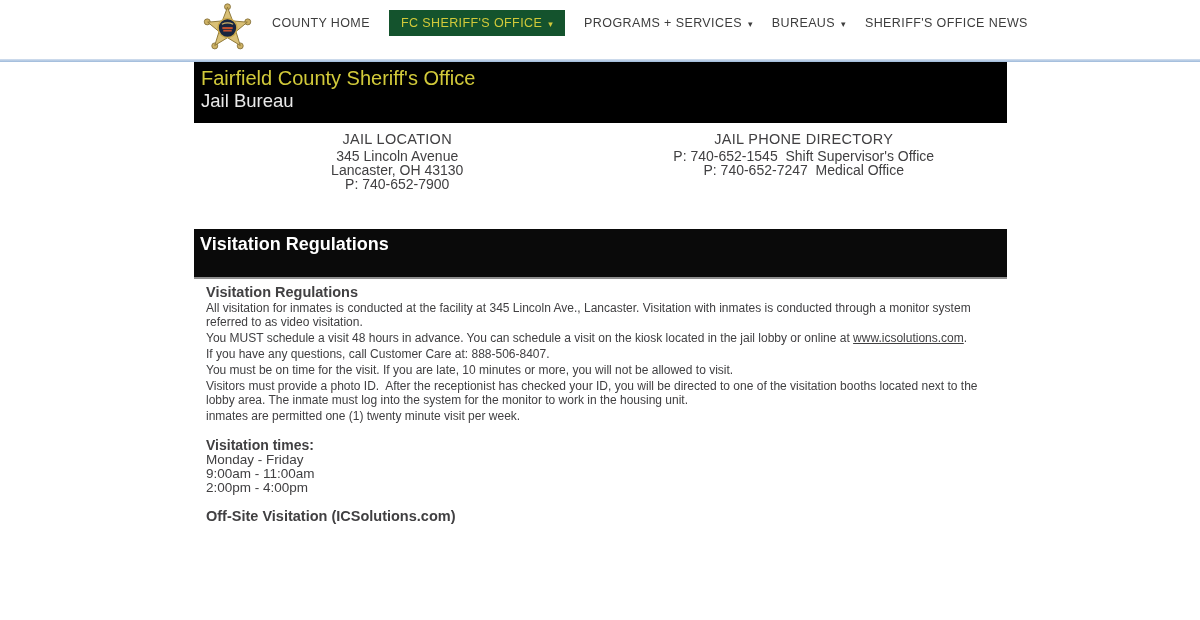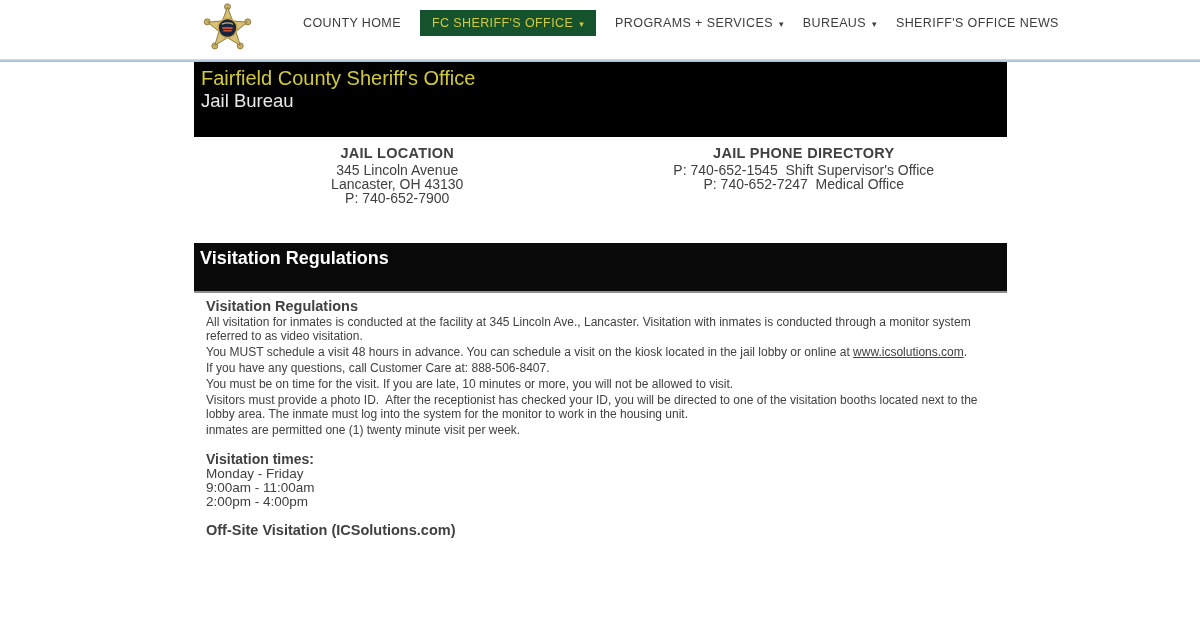--- a/index.html
+++ b/index.html
@@ -3,39 +3,39 @@
 <meta charset="utf-8">
 <style>
   * { margin: 0; padding: 0; box-sizing: border-box; }
   html, body { width: 1200px; height: 620px; overflow: hidden; background: #ffffff;
     font-family: "Liberation Sans", sans-serif; }
 
   
   .topnav { position: relative; height: 59px; background: #ffffff; }
   .logo-wrap { position: absolute; left: 203px; top: 3px; width: 49px; height: 50px; }
   .nav-row { position: absolute; left: 272px; top: 0; height: 46px;
-    display: flex; align-items: center; gap: 19px; margin-left: 31px; }
+    display: flex; align-items: center; gap: 19px; }
   .nav-item { font-size: 12.5px; letter-spacing: 0.4px; color: #3d3d3d;
     text-decoration: none; white-space: nowrap; display: inline-flex;
     align-items: center; gap: 6px; }
   .nav-item.active { background: #14532d; color: #d2ca3a; padding: 6px 12px; }
   .caret { font-size: 9px; line-height: 1; position: relative; top: 1px; }
   .nav-divider { height: 3px; background: linear-gradient(#d4e0ef, #9db9da); }
 
   
   .page { width: 813px; margin-left: 194px; }
 
-  .page-header { background: #000000; height: 75px; padding: 5px 7px 8px 7px; }
+  .page-header { background: #000000; height: 61px; padding: 5px 7px 8px 7px; }
   .page-title { color: #d2ca3a; font-size: 20px; font-weight: 400; line-height: 23px; }
   .page-subtitle { color: #e9e9e9; font-size: 18.5px; font-weight: 400; line-height: 21px; }
 
   
   .info-row { display: flex; height: 106px; padding-top: 9px; }
   .info-col { width: 50%; text-align: center; color: #414042; }
-  .info-heading { font-weight: bold; font-size: 14.5px; letter-spacing: 0.3px;
+  .info-heading { font-weight: normal; font-size: 14.5px; letter-spacing: 0.3px;
     line-height: 15px; margin-bottom: 2px; text-align: center; }
   .info-line { font-size: 14px; line-height: 14.2px; white-space: pre-wrap; }
 
   
   .section-bar { background: #0a0a0a; height: 50px; padding: 5px 6px;
     border-bottom: 2px solid #8f8f8f; }
   .section-bar-title { color: #ffffff; font-weight: bold; font-size: 18px; }
 
   
   .content { padding: 6px 22px 0 12px; color: #414042; }

